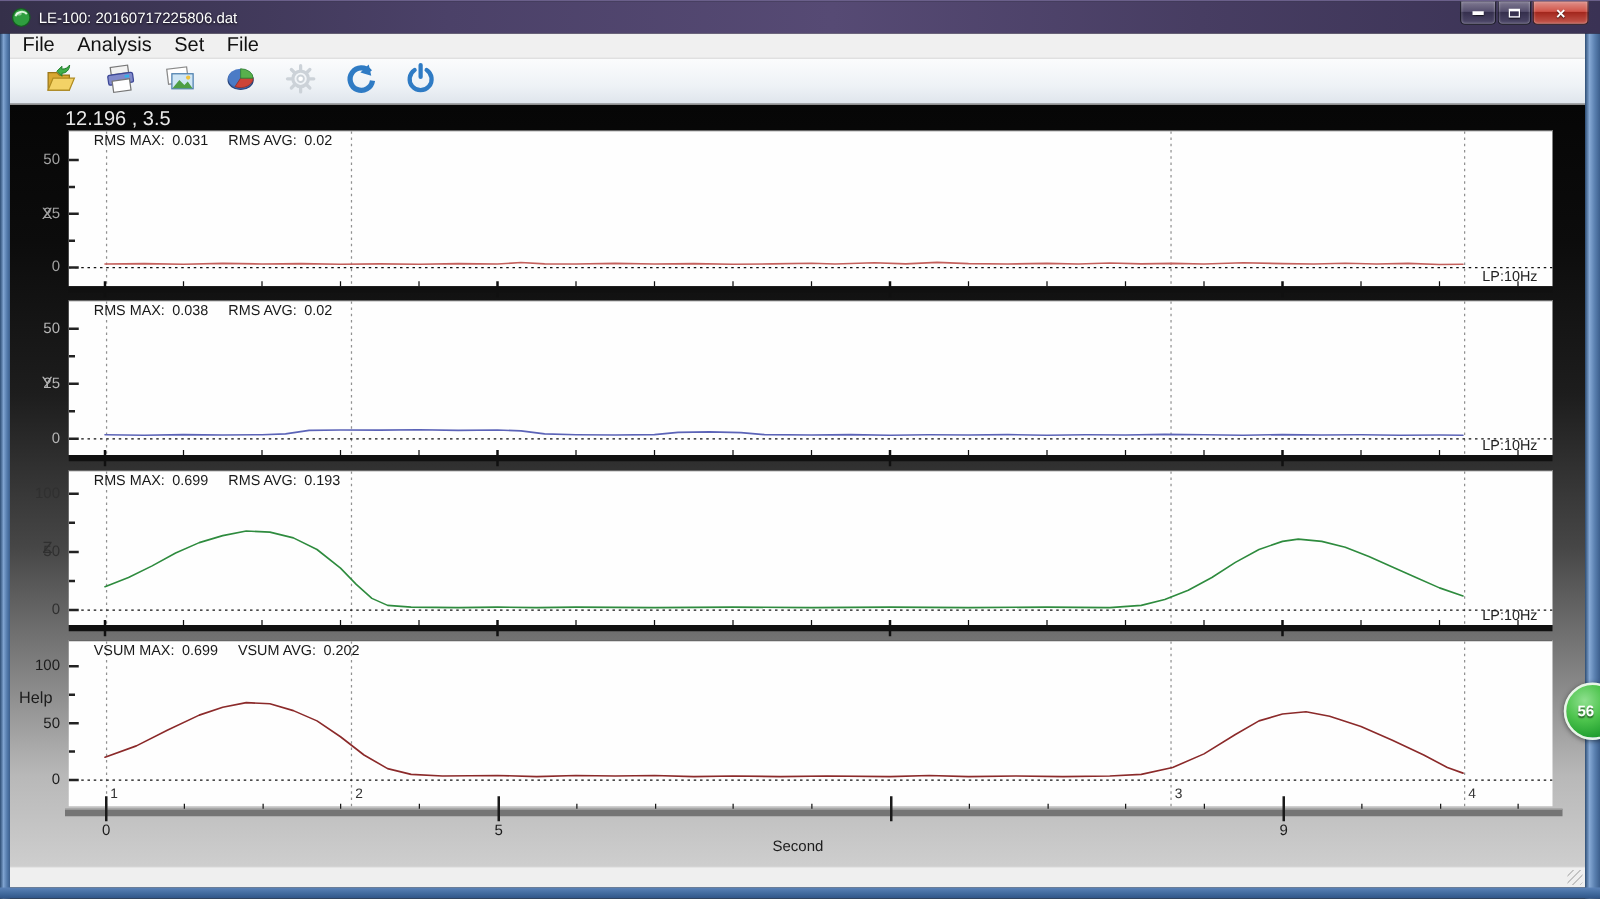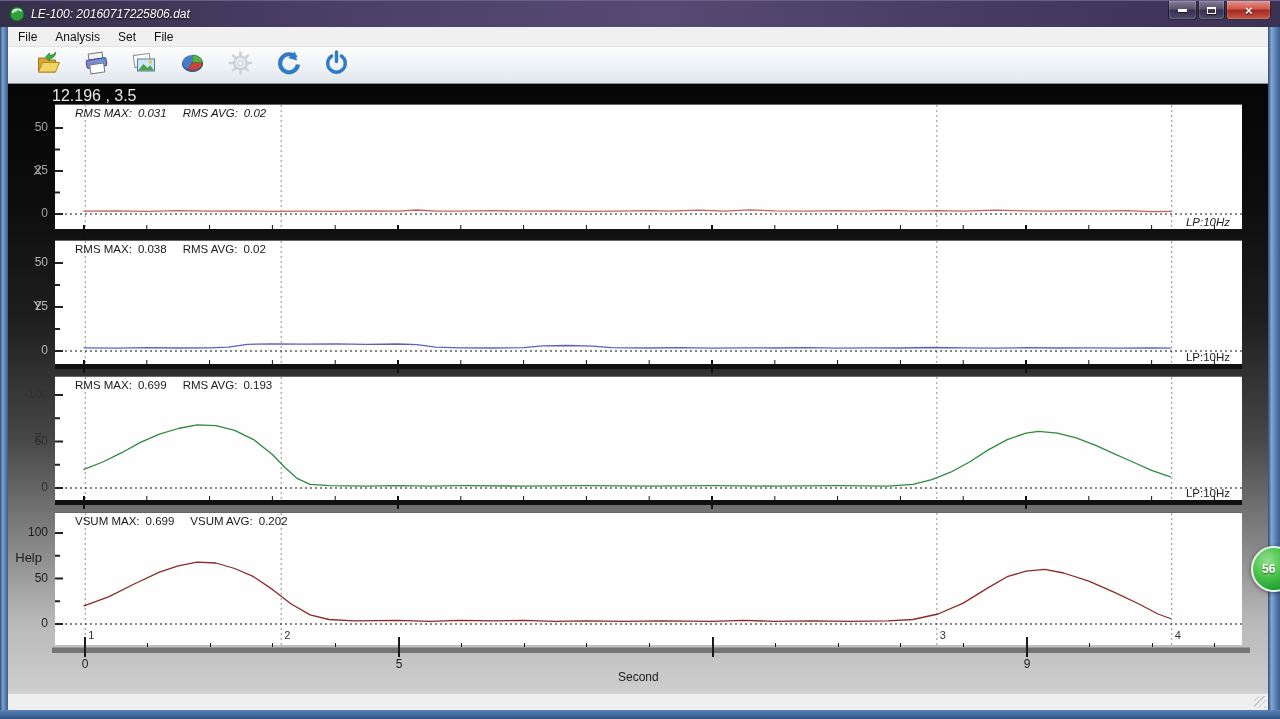--- a/index.html
+++ b/index.html
@@ -2,38 +2,38 @@
 <html><head>
 <meta charset="utf-8">
 <style>
   * { margin:0; padding:0; box-sizing:border-box; }
   html,body { width:1280px; height:719px; font-family:"Liberation Sans", sans-serif; }
   .window { position:relative; width:1280px; height:719px; overflow:hidden; background:#000; }
 
   
   .titlebar { position:absolute; left:0; top:0; width:1280px; height:27px;
     background:linear-gradient(90deg,#35304a 0%,#4b4168 28%,#564a74 52%,#473d62 75%,#3a3254 100%);
-    border-top:1px solid #6a5f8a; display:flex; align-items:center;font-style:italic; }
+    border-top:1px solid #6a5f8a; display:flex; align-items:center; }
   .app-icon { width:16px; height:16px; margin:0 6px 0 9px; }
   .title-text { color:#fff; font-size:12px; text-shadow:0 1px 2px rgba(0,0,0,.8); }
   .win-buttons { position:absolute; right:9px; top:0; display:flex; }
   .win-btn { height:19px; border:1px solid rgba(20,20,30,.8); border-top:none;
     border-radius:0 0 4px 4px; margin-left:1px; display:flex; align-items:center; justify-content:center;
     background:linear-gradient(180deg,rgba(255,255,255,.35) 0%,rgba(160,160,180,.25) 45%,rgba(40,40,60,.35) 50%,rgba(120,120,150,.3) 100%);
     box-shadow:inset 0 0 2px rgba(255,255,255,.55); cursor:default; }
   .win-btn.min { width:29px; } .win-btn.max { width:27px; }
   .win-btn.close { width:45px;
     background:linear-gradient(180deg,#e1938c 0%,#d0554a 45%,#a3271d 50%,#c4584e 100%); }
   .glyph-min { width:9px; height:3px; background:#fff; box-shadow:0 1px 1px rgba(0,0,0,.6); }
   .glyph-max { width:9px; height:7px; border:1px solid #fff; border-top:2px solid #fff; box-shadow:0 1px 1px rgba(0,0,0,.6); }
   .glyph-close { color:#fff; font-size:13px; font-weight:bold; text-shadow:0 1px 1px rgba(0,0,0,.7); }
 
   .menubar { position:absolute; left:8px; top:27px; width:1260px; height:20px;
     background:#f0f0f0; border-bottom:1px solid #e2e2e2; display:flex; align-items:center; }
-  .menu-item { font-size:12px; color:#111; padding:2px 8px; margin-left:2px; cursor:default; }
+  .menu-item { font-size:16px; color:#111; padding:2px 8px; margin-left:2px; cursor:default; }
 
   .toolbar { position:absolute; left:8px; top:47px; width:1260px; height:37px;
     background:linear-gradient(180deg,#fbfcfd 0%,#eef2f6 60%,#dfe5ec 100%);
     border-bottom:1px solid #8f8f8f; display:flex; align-items:center; padding-left:24px; }
   .tool-btn { width:32px; height:30px; margin-right:16px; display:flex; align-items:center; justify-content:center; cursor:default; }
 
   
   .border-left { position:absolute; left:0; top:27px; width:8px; height:692px;
     background:linear-gradient(90deg,#2d4d74 0%,#7fa3d0 35%,#547bac 70%,#3c5f8d 100%); }
   .border-right { position:absolute; right:0; top:27px; width:12px; height:692px;
@@ -161,21 +161,21 @@
       <div class="tool-btn">
         <span><svg width="27" height="26" viewBox="0 0 26 26">
             <path d="M8.2 6 A8.8 8.8 0 1 0 17.8 6" fill="none" stroke="#2f7bc4" stroke-width="3.4" stroke-linecap="round"></path>
             <line x1="13" y1="2" x2="13" y2="11.5" stroke="#2f7bc4" stroke-width="3.4" stroke-linecap="round"></line>
           </svg></span>
       </div>
     </div>
 
   <div class="chart-region" id="chart-region">
     <div class="coord-readout">12.196 , 3.5</div>
-  <div class="panel" style="top: 20px; height: 125px; font-style: italic;">
+  <div class="panel" style="top: 20px; height: 125px;">
         <svg width="1187" height="125">
           <line x1="30.256" y1="0" x2="30.256" y2="125" stroke="#909090" stroke-width="1" stroke-dasharray="2,3"></line>
           <line x1="226.192" y1="0" x2="226.192" y2="125" stroke="#909090" stroke-width="1" stroke-dasharray="2,3"></line>
           <line x1="881.824" y1="0" x2="881.824" y2="125" stroke="#909090" stroke-width="1" stroke-dasharray="2,3"></line>
           <line x1="1116.696" y1="0" x2="1116.696" y2="125" stroke="#909090" stroke-width="1" stroke-dasharray="2,3"></line>
           <line x1="0" y1="109" x2="1187" y2="109" stroke="#111" stroke-width="1" stroke-dasharray="2,3"></line>
           <line x1="0" y1="109" x2="8" y2="109" stroke="#222" stroke-width="2"></line>
           <line x1="0" y1="87.5" x2="5" y2="87.5" stroke="#222" stroke-width="2"></line>
           <line x1="0" y1="66" x2="8" y2="66" stroke="#222" stroke-width="2"></line>
           <line x1="0" y1="44.5" x2="5" y2="44.5" stroke="#222" stroke-width="2"></line>

